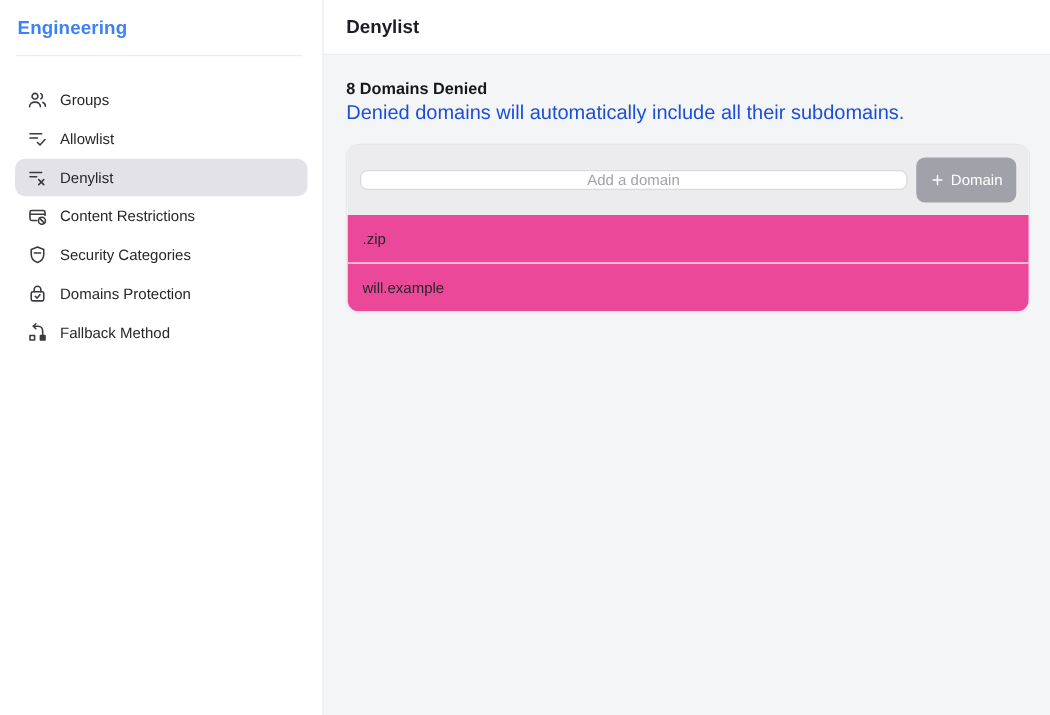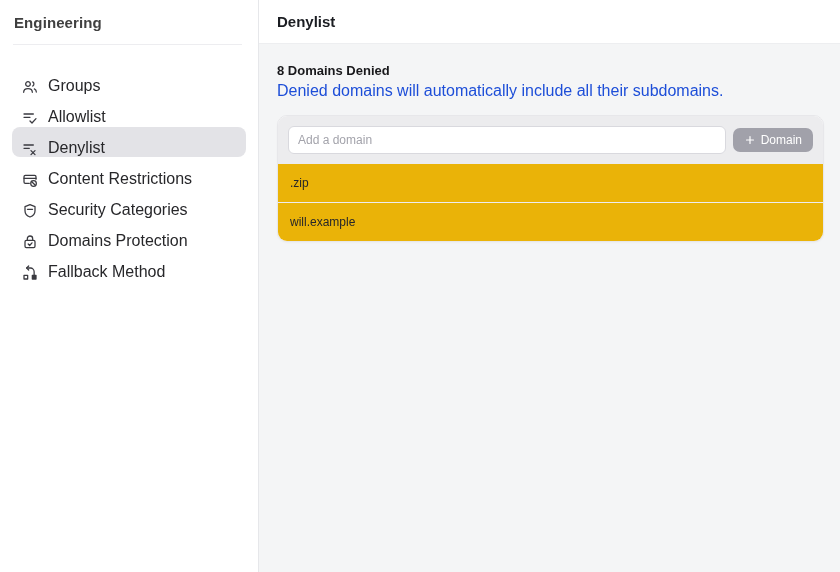--- a/index.html
+++ b/index.html
@@ -23,42 +23,42 @@
   }
   .sidebar-header {
     height: 44px;
     display: flex;
     align-items: center;
     padding: 0 14px;
   }
   .sidebar-title {
     font-size: 15px;
     font-weight: 600;
-    color: #404040;
+    color: #3b82f6;
     letter-spacing: .1px;
   }
   .sidebar-divider {
     height: 1px;
     background: #ededf0;
     margin: 0 16px 0 13px;
   }
   .nav {
     padding: 20px 12px 0 12px;
     display: flex;
     flex-direction: column;
   }
   .nav-item {
     height: 30px;
     margin-bottom: 1px;
     display: flex;
-    align-items: flex-end;
+    align-items: center;
     gap: 10px;
     padding: 0 10px;
     border-radius: 8px;
-    font-size: 16px;
+    font-size: 12px;
     color: #27272a;
     cursor: default;
   }
   .nav-item.selected { background: #e3e3e7; }
   .nav-item .icon {
     width: 16px;
     height: 16px;
     display: flex;
     align-items: center;
     justify-content: center;
@@ -97,54 +97,55 @@
   }
   .card-header {
     background: #ececee;
     padding: 10px;
     display: flex;
     align-items: center;
     gap: 7px;
   }
   .domain-input {
     flex: 1;
-    height: 28px;
+    height: 16px;
     border: 1px solid #d9d9de;
     border-radius: 6px;
     background: #ffffff;
     padding: 0 9px;
     font-family: "Liberation Sans", "DejaVu Sans", sans-serif;
     font-size: 12px;
     color: #27272a;
     outline: none;
+    text-align: center;
   }
   .domain-input::placeholder { color: #a3a3ab; }
   .add-domain-btn {
-    height: 24px;
+    height: 36px;
     padding: 0 11px;
     border: none;
     border-radius: 7px;
     background: #a1a1aa;
     color: #ffffff;
     font-family: "Liberation Sans", "DejaVu Sans", sans-serif;
     font-size: 12px;
     font-weight: 500;
     display: flex;
     align-items: center;
     gap: 5px;
     cursor: pointer;
     white-space: nowrap;
   }
   .add-domain-btn svg { width: 12px; height: 12px; display: block; }
 
   .domain-row {
     padding: 12px;
     font-size: 12px;
     color: #27272a;
-    background: #eab308;
+    background: #ec4899;
   }
   .domain-row + .domain-row { border-top: 1px solid #ededf0; }
 </style>
 </head>
 <body>
 
 <div class="sidebar">
   <div class="sidebar-header">
     <span class="sidebar-title">Engineering</span>
   </div>

